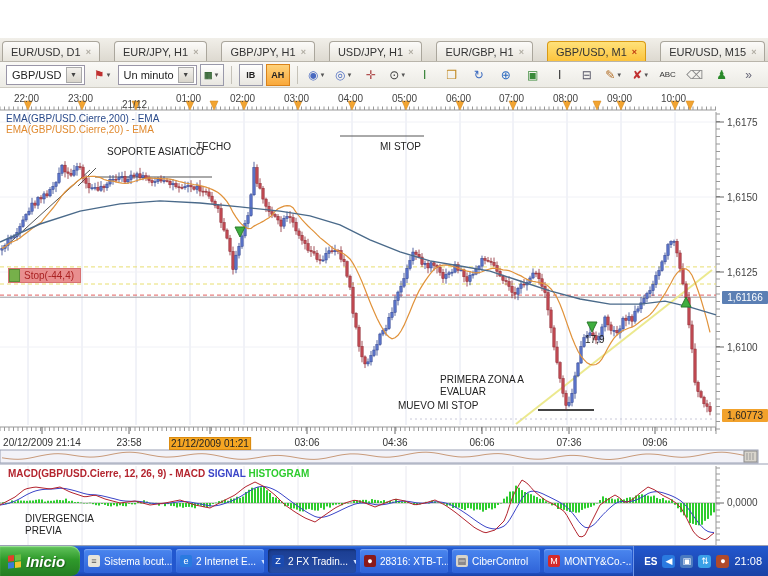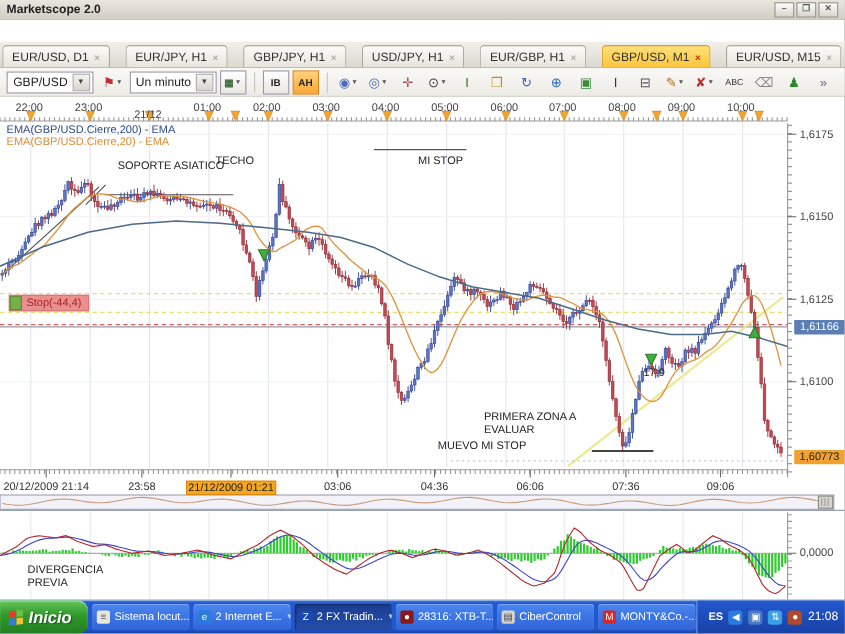--- a/index.html
+++ b/index.html
@@ -71,28 +71,20 @@
   .task-item .tarrow{margin-left:auto;font-size:7px;color:#cfe0ff;}
   #tray{margin-left:auto;height:30px;display:flex;align-items:center;gap:5px;padding:0 6px 0 10px;
     background:linear-gradient(#2258cf,#1941a5);border-left:1px solid #6f96e8;color:#fff;}
   .tray-ico{width:13px;height:13px;border-radius:3px;font-size:9px;line-height:13px;text-align:center;color:#fff;}
 </style>
 </head>
 <body>
 
 <div id="screen">
 
-  <div id="titlebar" class="abs">
-    <span>Marketscope 2.0</span>
-    <span class="winbtns" id="title-controls">
-        <span class="winbtn">–</span>
-        <span class="winbtn">❐</span>
-        <span class="winbtn">✕</span>
-      </span>
-  </div>
 
 
   <div id="tabbar" class="abs">
       <span class="tab">
         <span>EUR/USD, D1</span>
         <span class="x">×</span>
       </span>
       <span class="tab">
         <span>EUR/JPY, H1</span>
         <span class="x">×</span>
@@ -1439,20 +1431,25 @@
   <div id="annotations">
       <div class="anno" style="left: 107px; top: 146px;">SOPORTE ASIATICO</div>
       <div class="anno" style="left: 196px; top: 141px;">TECHO</div>
       <div class="anno" style="left: 380px; top: 141px;">MI STOP</div>
       <div class="anno" style="left: 440px; top: 374px;">PRIMERA ZONA A
 EVALUAR</div>
       <div class="anno" style="left: 398px; top: 400px;">MUEVO MI STOP</div>
       <div class="anno" style="left: 585px; top: 334px;">17,9</div>
     </div>
 
+  <div id="macd-label">
+    <span style="color:#b3242e">MACD(GBP/USD.Cierre, 12, 26, 9) - MACD</span>
+    <span style="color:#3a44c8"> <span>SIGNAL</span></span>
+    <span style="color:#2ecc2e"> <span>HISTOGRAM</span></span>
+  </div>
   <div class="anno" style="left:25px;top:513px;">DIVERGENCIA
 PREVIA</div>
   <div class="price-label" style="left:727px;top:497px;">0,0000</div>
 
   <div id="taskbar" class="abs">
     <div id="startbtn">
       <span class="winflag">
         <i style="background:#e33e2b"></i>
           <i style="background:#6cbf45"></i>
         <i style="background:#3a7ad8"></i>

